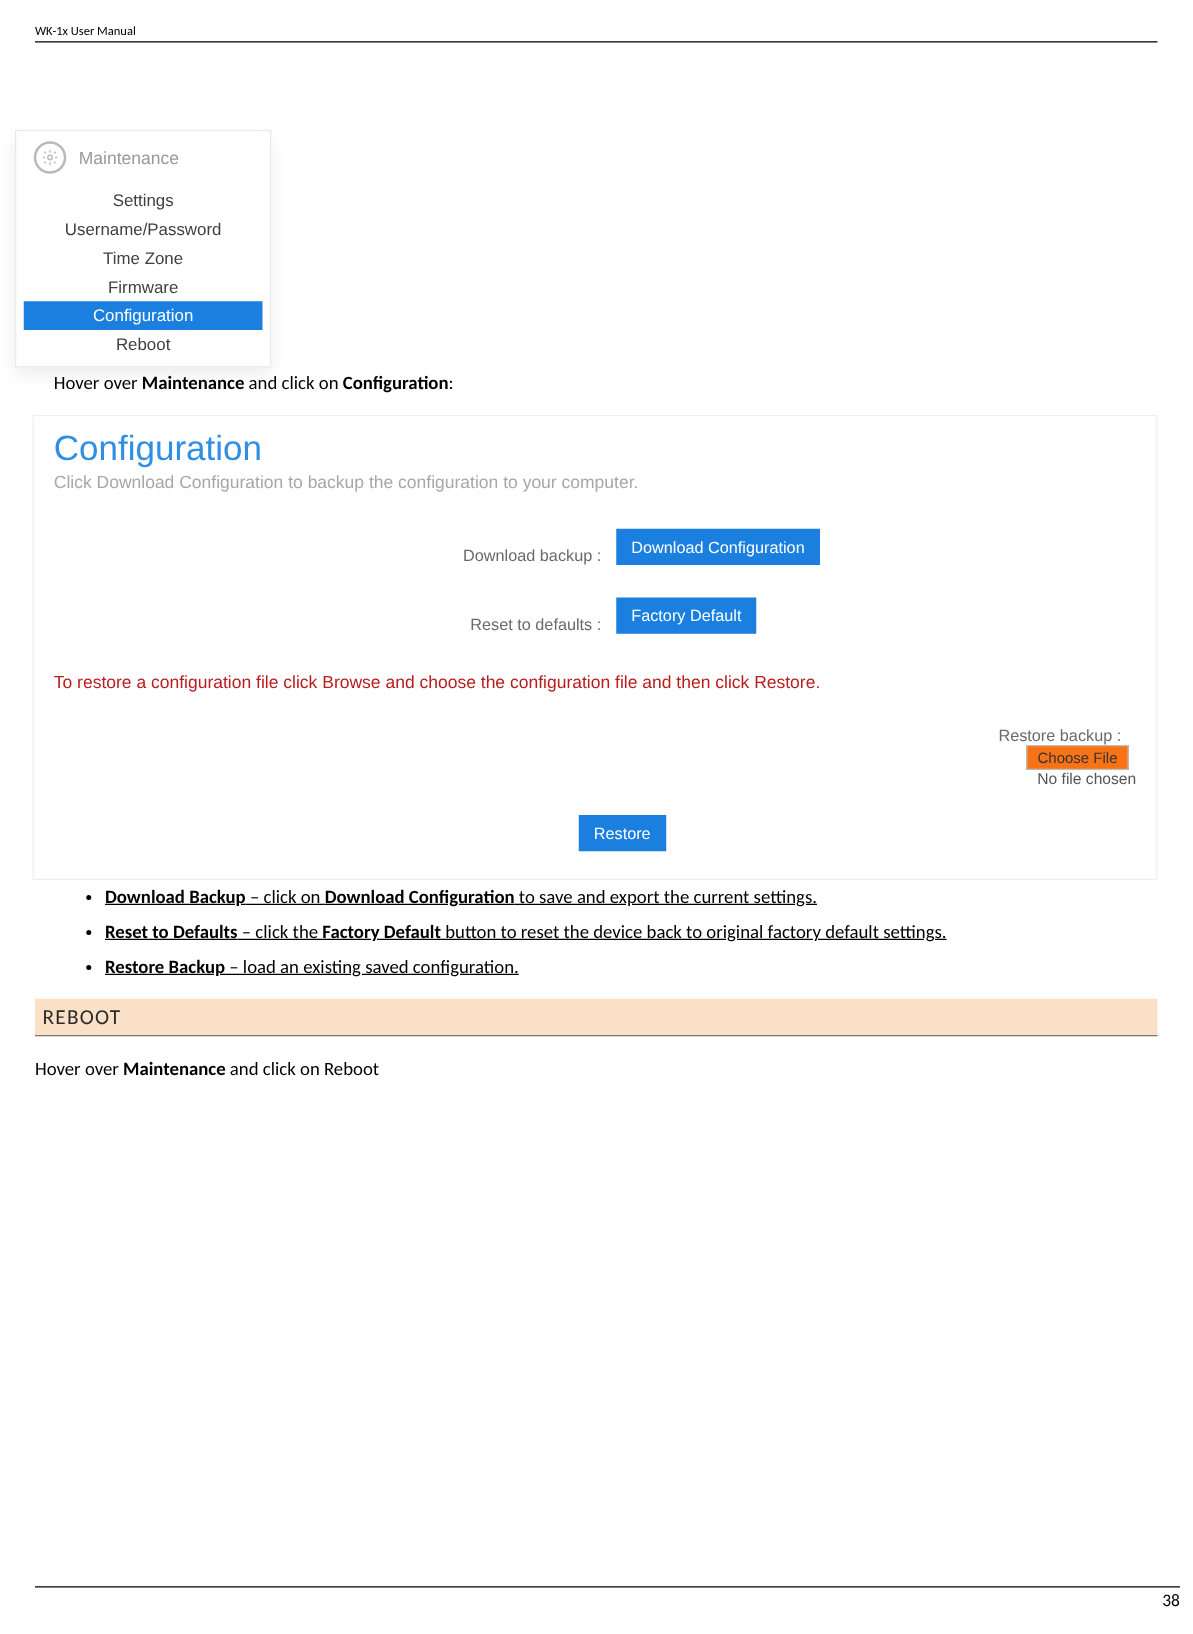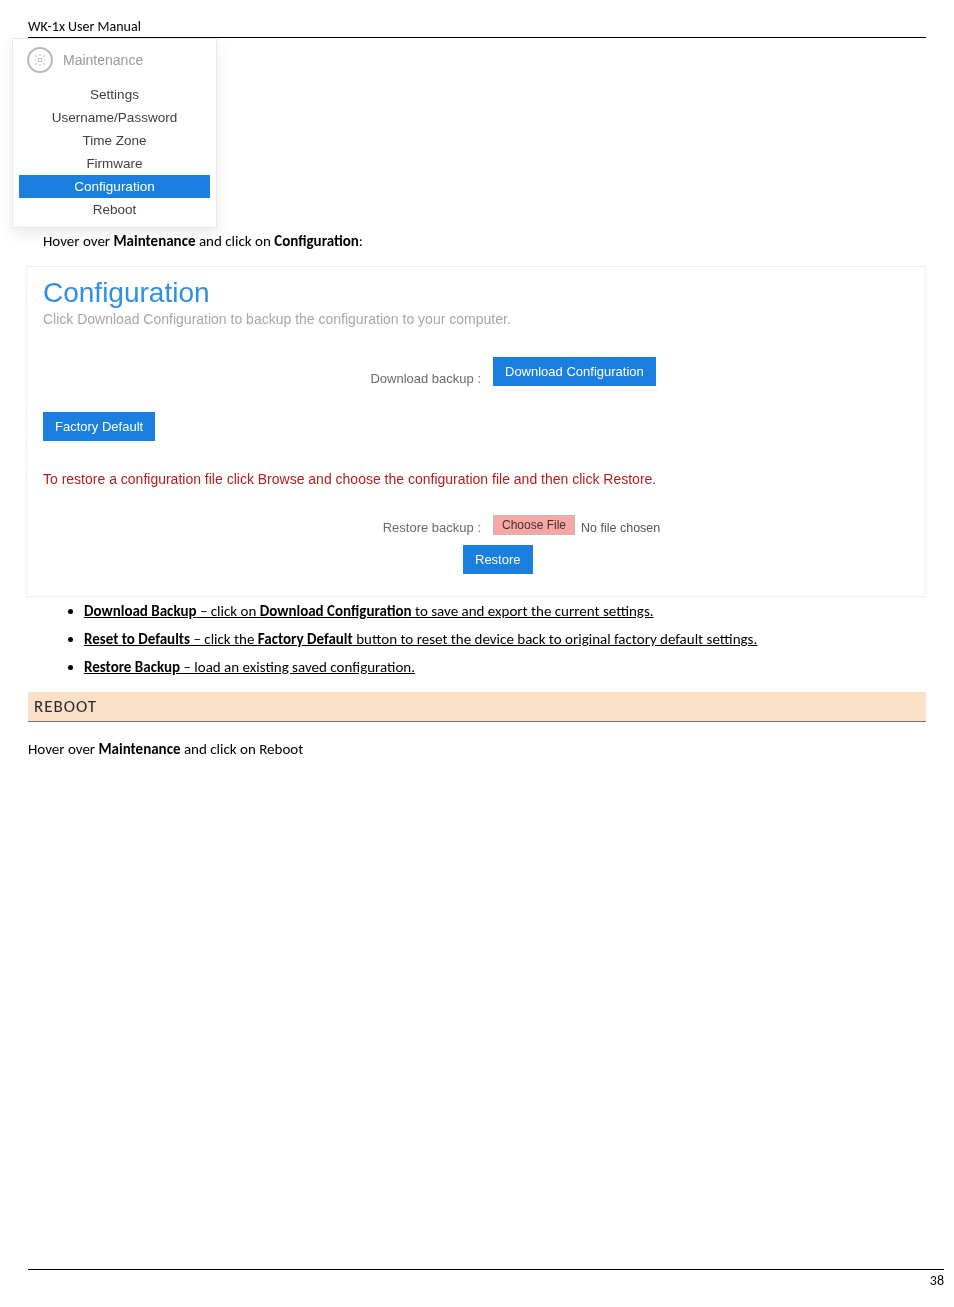--- a/index.html
+++ b/index.html
@@ -10,21 +10,22 @@
     margin: 0 auto;
     padding: 18px 28px 0 28px;
     color: #000;
     font-size: 15px;
     position: relative;
     min-height: 1307px;
   }
   .doc-header {
     border-bottom: 1px solid #000;
     padding-bottom: 2px;
-    font-size: 14px;
+    margin-bottom: 70px;
+    font-size: 10px;
   }
   
   .menu-mock {
     width: 205px;
     background: #fff;
     border: 1px solid #e9e9e9;
     box-shadow: 0 6px 14px rgba(0,0,0,0.08);
     padding: 4px 0 6px 0;
     margin-left: -16px;
     margin-bottom: 4px;
@@ -96,21 +97,21 @@
   }
   .btn-blue {
     background: #1b7fe0;
     color: #fff;
     padding: 7px 12px;
     font-size: 13px;
     border: none;
     font-family: "Segoe UI", Arial, sans-serif;
   }
   .btn-file {
-    background: #fca5a5;
+    background: #f97316;
     border: 1px solid #bcbcbc;
     padding: 2px 8px;
     font-size: 12px;
     color: #333;
     margin-right: 6px;
     font-family: Arial, sans-serif;
   }
   .no-file { font-size: 12.5px; color: #555; }
   .note2 {
     color: #b91c1c;
@@ -175,26 +176,27 @@
 <div class="config-panel">
   <div class="title">Configuration</div>
   <div class="subtext">Click Download Configuration to backup the configuration to your computer.</div>
 
   <div class="cfg-row">
     <div class="label">Download backup :</div>
     <button class="btn-blue">Download Configuration</button>
   </div>
 
   <div class="cfg-row">
+    <div class="label">Reset to defaults :</div>
     <button class="btn-blue">Factory Default</button>
   </div>
 
   <div class="note2">To restore a configuration file click Browse and choose the configuration file and then click Restore.</div>
 
-  <div class="cfg-row" style="margin-bottom:10px;">
+  <div class="cfg-row" style="margin-bottom:22px;flex-direction:column;">
     <div class="label">Restore backup :</div>
     <button class="btn-file">Choose File</button>
     <span class="no-file">No file chosen</span>
   </div>
 
   <div class="restore-btn-row">
     <button class="btn-blue">Restore</button>
   </div>
 </div>
 

